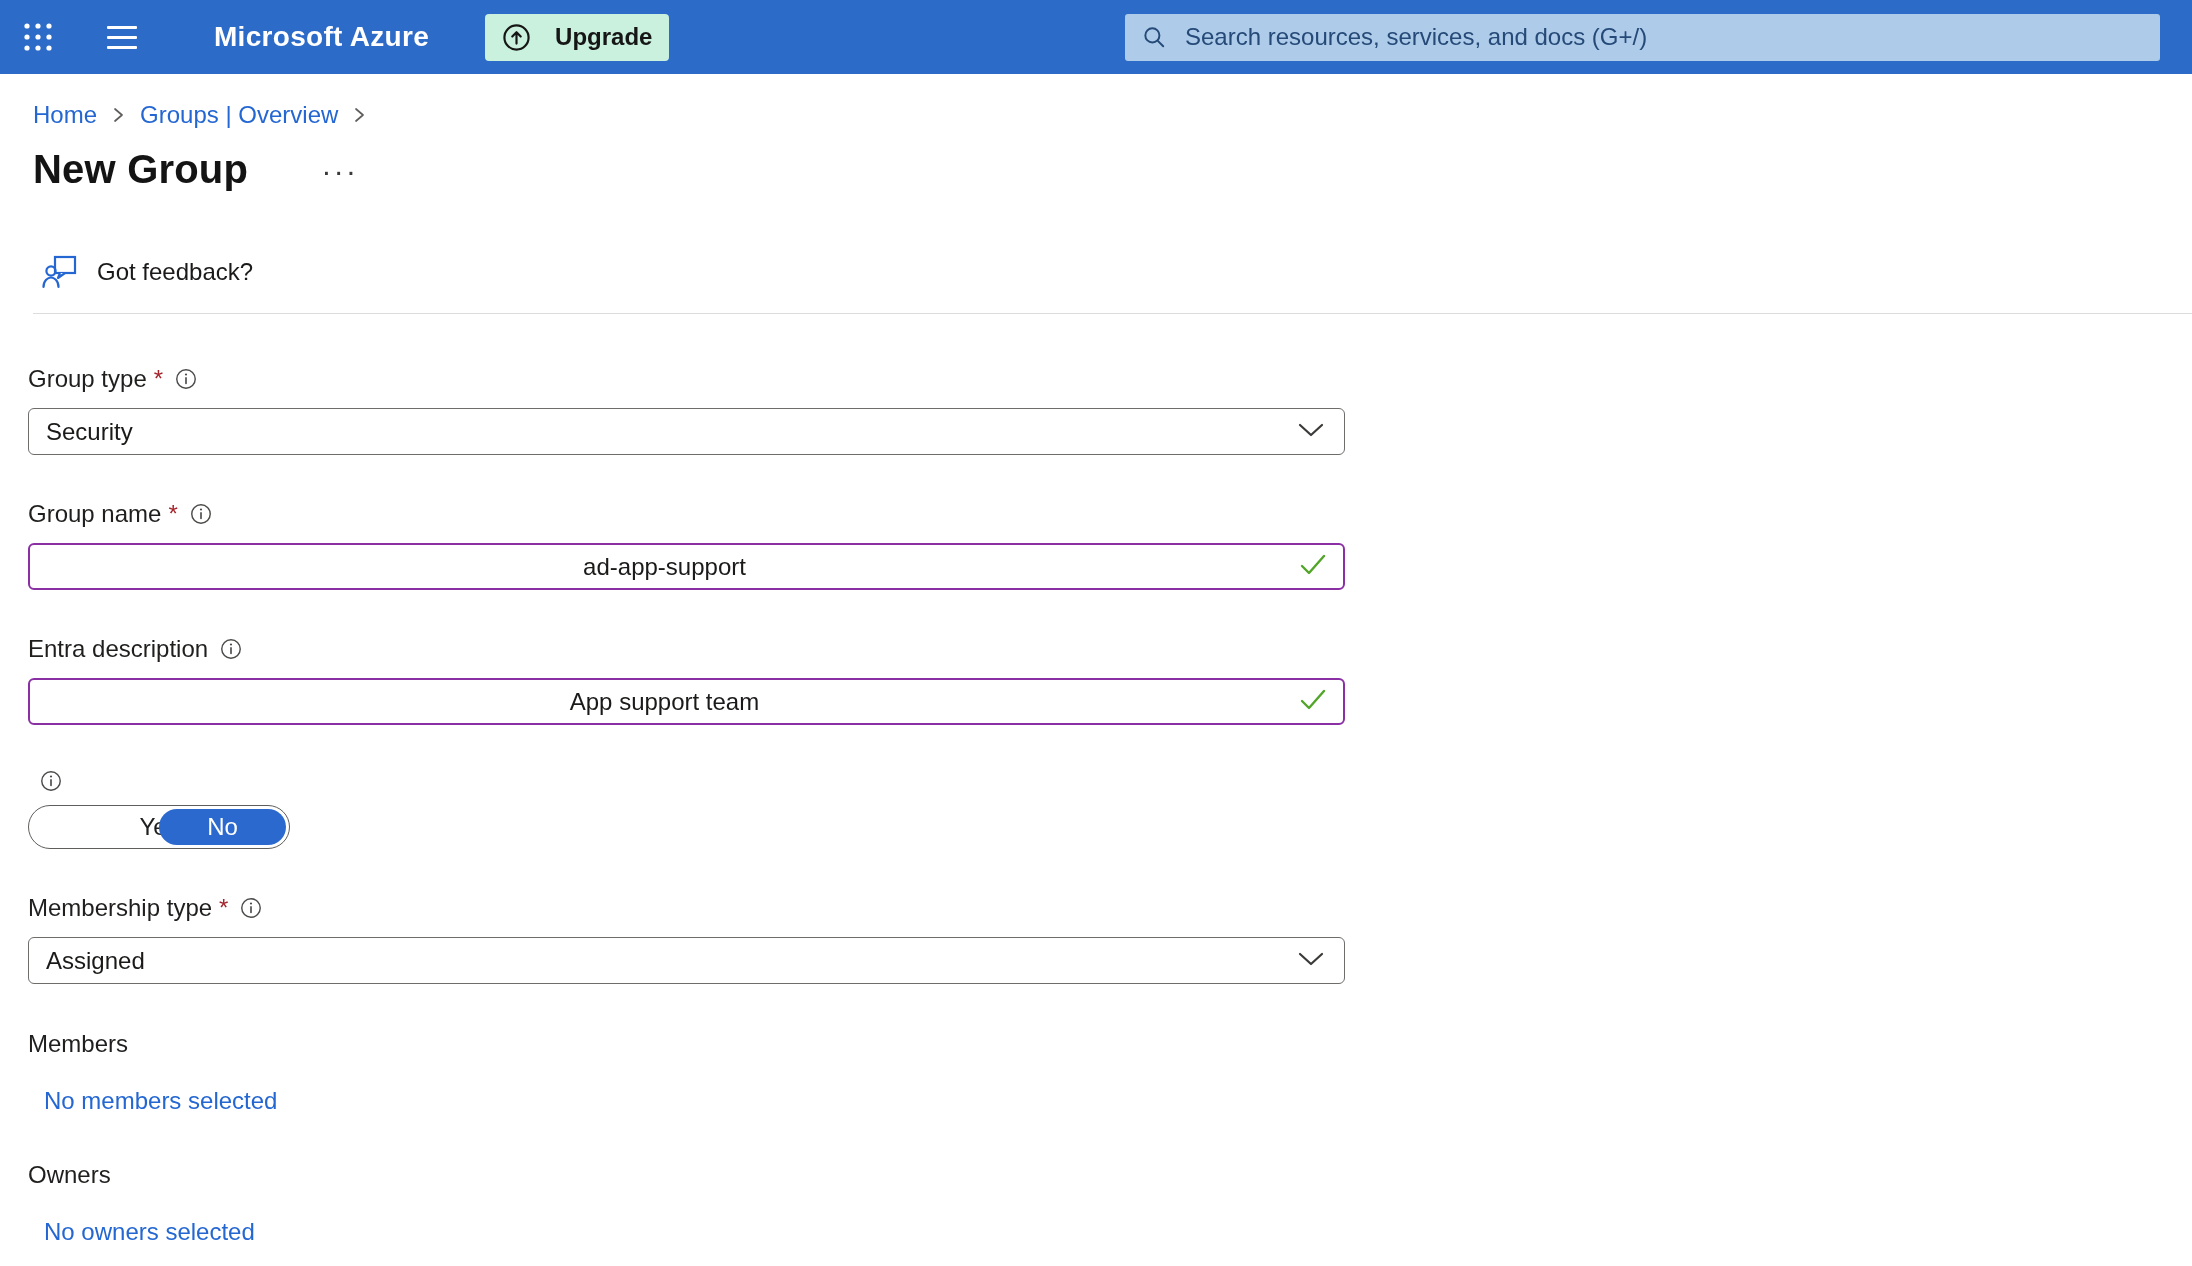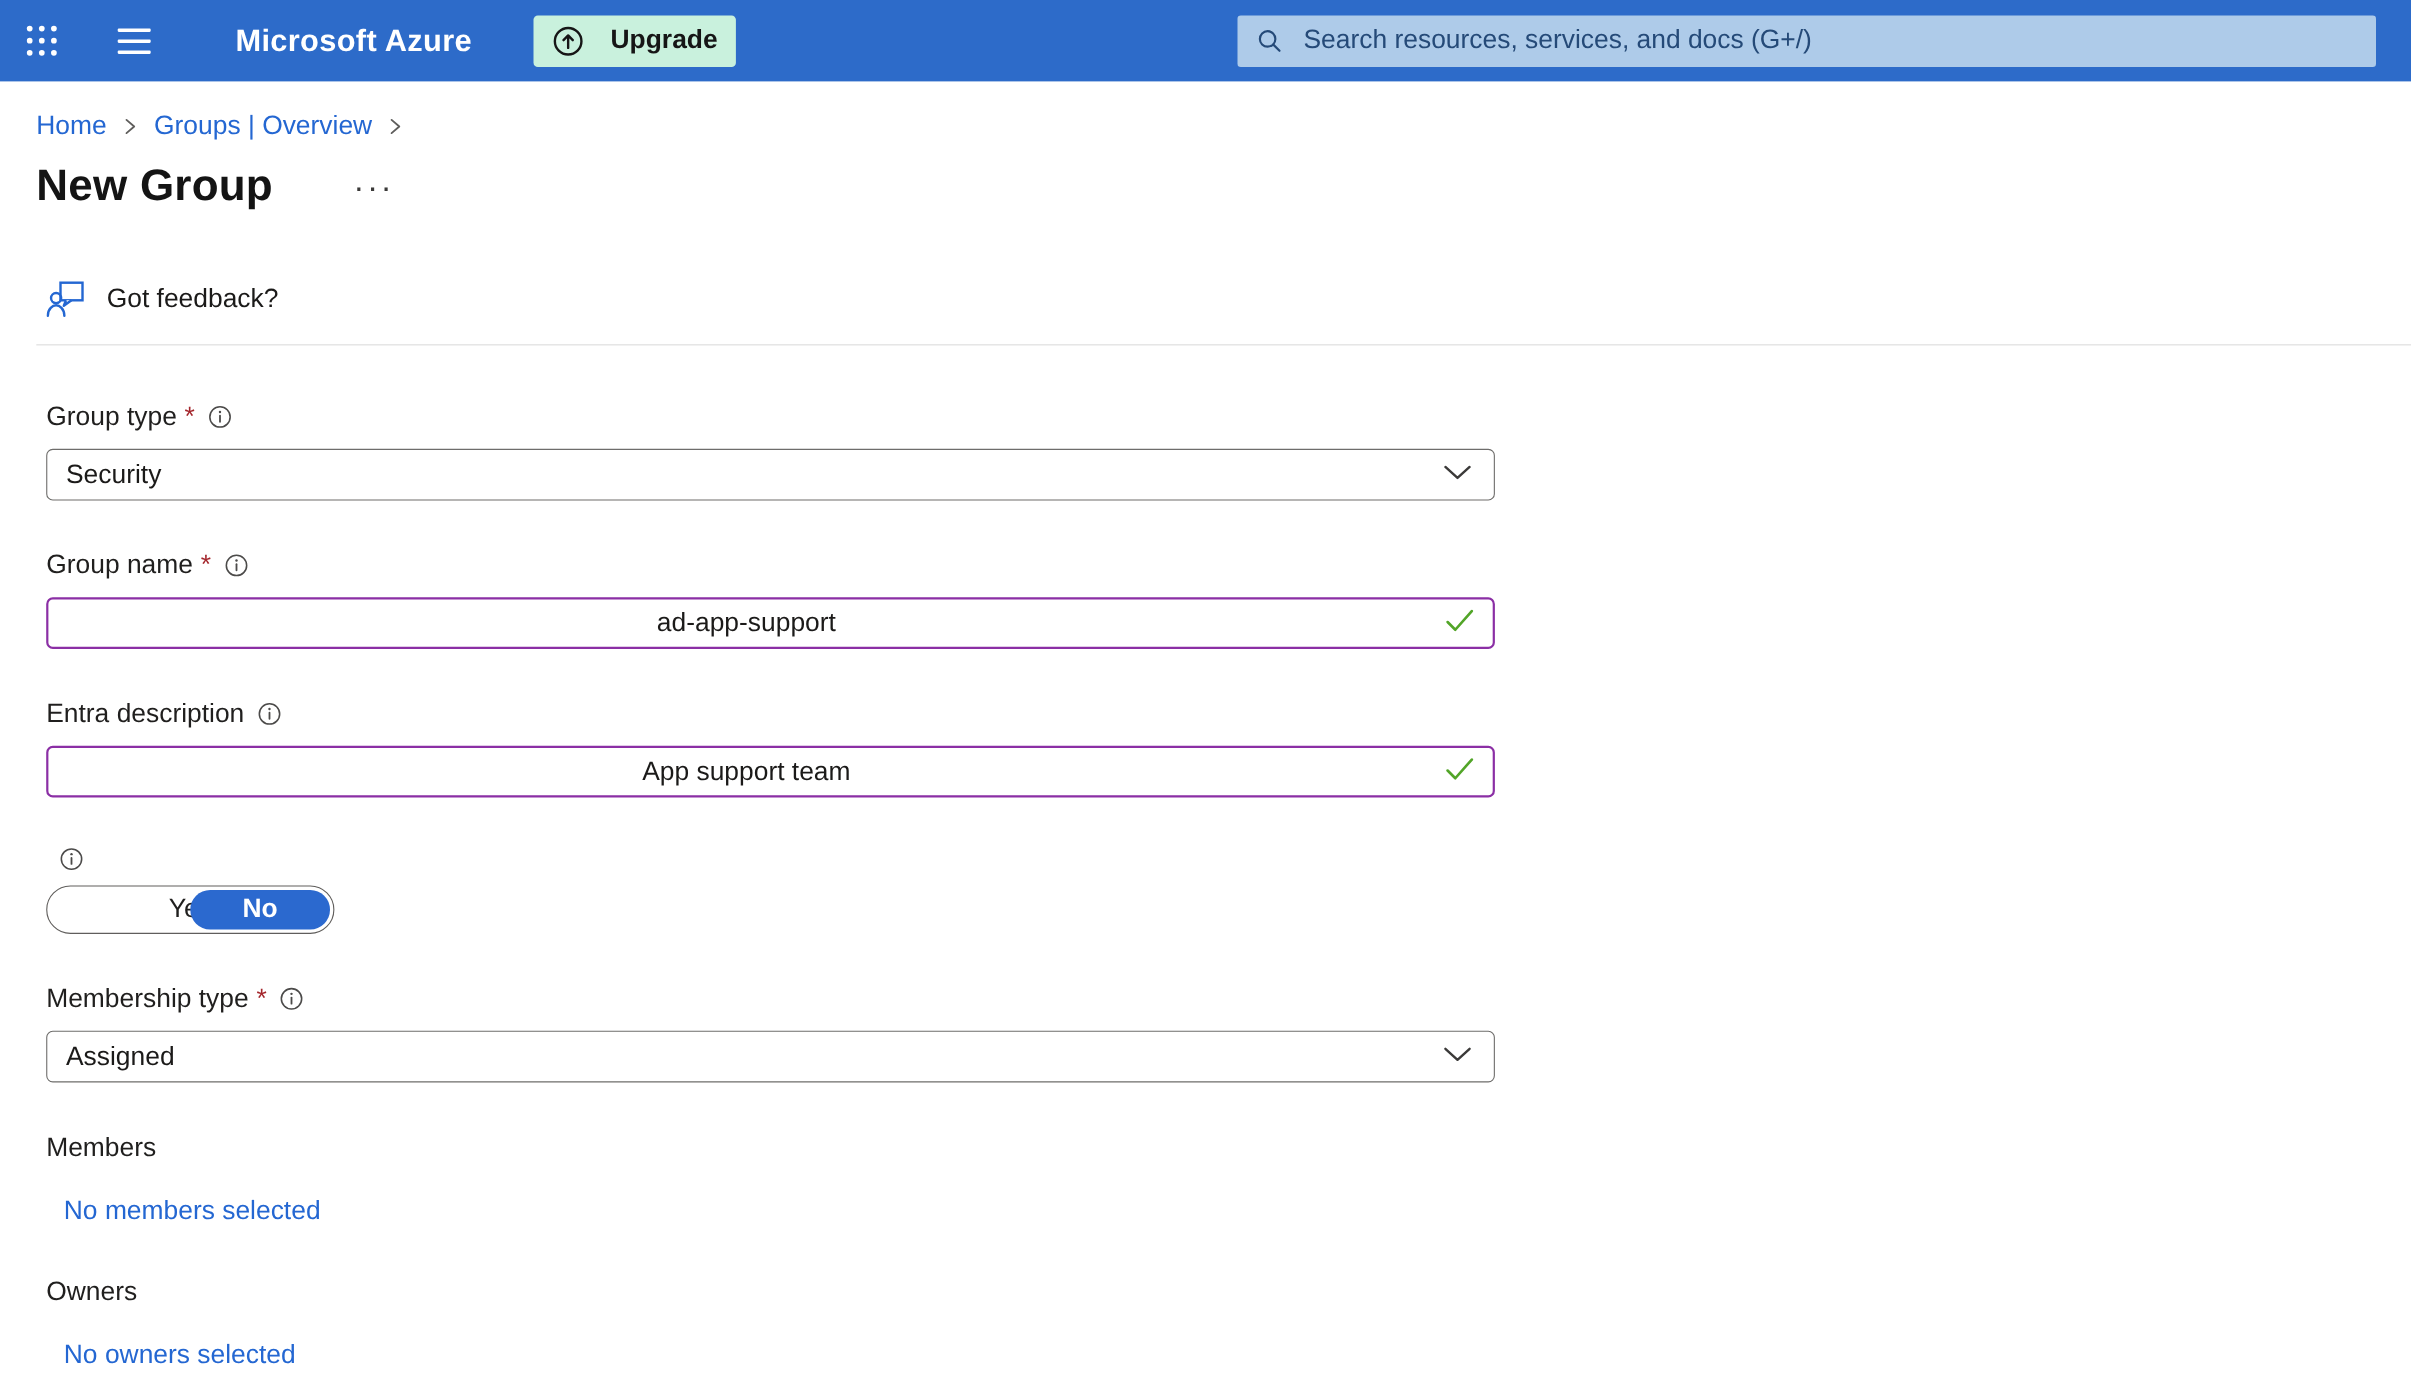--- a/index.html
+++ b/index.html
@@ -74,21 +74,21 @@
   
   .toolbar { margin: 62px 0 0 42px; display: flex; align-items: center; gap: 17px; }
   .feedback-btn {
     display: flex; align-items: center; gap: 17px;
     border: none; background: transparent; cursor: pointer;
     font-size: 24px; color: #1b1a19; font-family: inherit; padding: 0;
   }
   .divider { margin: 23px 0 0 33px; height: 1px; background: #dcdcdc; }
 
   
-  .form { margin-left: 42px; width: 1317px; }
+  .form { margin-left: 28px; width: 1317px; }
   .field { margin-top: 45px; }
   .field.first { margin-top: 51px; }
   .label-row { display: flex; align-items: center; font-size: 24px; color: #201f1e; }
   .req-mark { color: #a4262c; margin-left: 7px; font-size: 24px; }
   .info-icon { margin-left: 12px; display: flex; align-items: center; cursor: default; }
 
   .control { margin-top: 15px; position: relative; height: 47px; }
   .dropdown {
     width: 100%; height: 47px; background: #fff;
     border: 1.5px solid #6e6d6b; border-radius: 6px;
@@ -113,21 +113,21 @@
     cursor: pointer;
     justify-content: center;
   }
   .toggle-opt-yes {
     width: 130px; text-align: center;
     font-size: 24px; color: #201f1e;
   }
   .toggle-opt-no {
     position: absolute; top: 3px; bottom: 3px; right: 3px; width: 127px;
     background: #2b69cf; border-radius: 18px;
-    color: #fff; font-size: 24px; font-weight: 700;
+    color: #fff; font-size: 24px; font-weight: 400;
     display: flex; align-items: center; justify-content: center;
   }
 
   
   .picker-section { margin-top: 46px; }
   .picker-label { font-size: 24px; color: #201f1e; }
   .picker-link {
     display: inline-block; margin: 29px 0 0 16px;
     font-size: 24px; color: #2467d2; cursor: pointer;
   }

